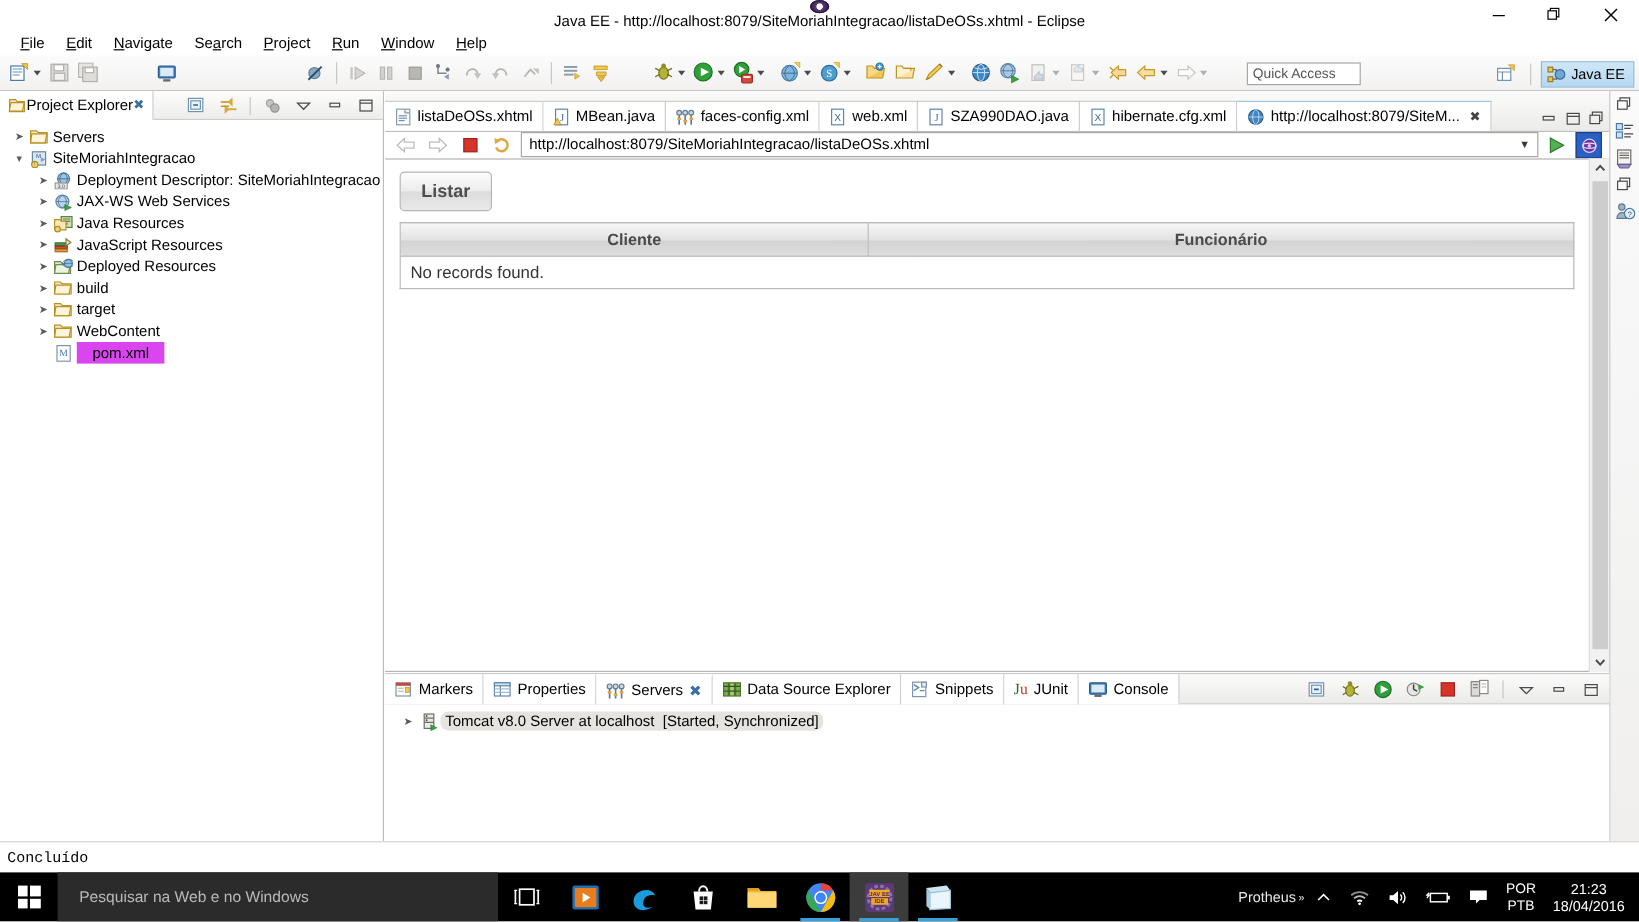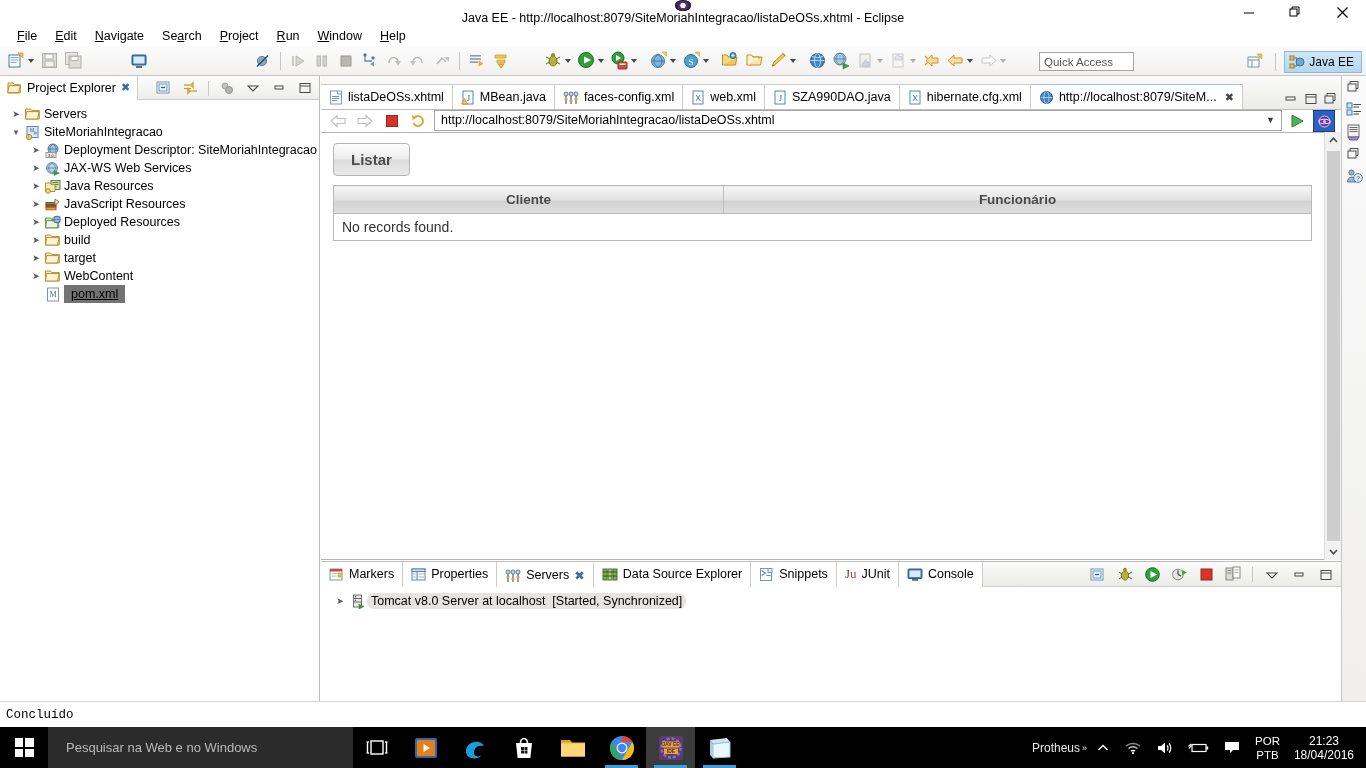--- a/index.html
+++ b/index.html
@@ -91,41 +91,41 @@
   .left-panel {
     position: absolute; left: 0; top: 76px; width: 320px; height: 625px;
     background: #ffffff; border-right: 1px solid #bfbdbb;
   }
   .pe-tabrow {
     height: 24px; display: flex; align-items: center;
     background: linear-gradient(to bottom,#fdfdfd,#ededeb);
     border-bottom: 1px solid #cfcdcb; position: relative;
   }
   .pe-tab {
-    display: flex; align-items: center; gap: 5px;
+    display: flex; align-items: center; 
     height: 24px; padding: 0 7px; background: #ffffff;
     border-right: 1px solid #cfcdcb; font-size: 12.5px;
   }
   .pe-tools {
     position: absolute; right: 2px; top: 0; height: 24px;
     display: flex; align-items: center; gap: 2px;
   }
   .pe-tools .tsep { width:1px; height:15px; background:#c9c7c5; margin:0 4px; }
 
   .tree { padding-top: 5px; font-size: 12.5px; color: #000; }
   .tnode {
     display: flex; align-items: center; height: 18px; white-space: nowrap;
   }
   .tarrow {
     width: 16px; display: flex; align-items: center; justify-content: center;
     font-size: 9px; color: #5a5a5a;
   }
   .tnode .ticon { width: 17px; display:flex; align-items:center; justify-content:center; margin-right:3px;}
   .tlabel { line-height: 18px; }
-  .tlabel.sel { background: #737373; padding: 0 7px; text-decoration: underline; }
+  .tlabel.sel { background: #d946ef; padding: 0 13px; }
 
   
   .editor-area {
     position: absolute; left: 321px; top: 76px; width: 1020px; height: 484px;
     background: #ffffff;
   }
   .ed-tabrow {
     height: 34px; display: flex; align-items: flex-end; position: relative;
     background: linear-gradient(to bottom,#fbfbfb,#ebebe9);
     border-bottom: 1px solid #bfbdbb;
@@ -234,21 +234,21 @@
   }
   .start-btn {
     width: 48px; height: 41px; display: flex; align-items: center; justify-content: center;
   }
   .win-logo {
     width: 19px; height: 19px;
     display: grid; grid-template-columns: 1fr 1fr; grid-template-rows: 1fr 1fr; gap: 2px;
   }
   .win-logo i { background: #ffffff; display:block; }
   .tb-search {
-    width: 305px; height: 41px; background: #2b2b2b;
+    width: 367px; height: 41px; background: #2b2b2b;
     display: flex; align-items: center; padding-left: 18px;
     color: #b9b9b9; font-size: 13px;
   }
   .tb-taskview {
     width: 48px; height: 41px; display:flex; align-items:center; justify-content:center;
   }
   .tb-app {
     width: 49px; height: 41px; display: flex; align-items: center; justify-content: center;
     position: relative;
   }

